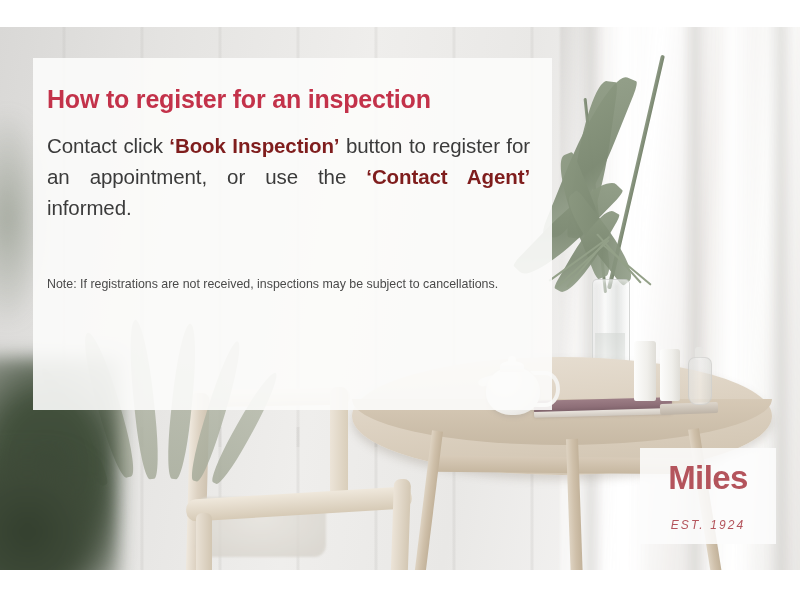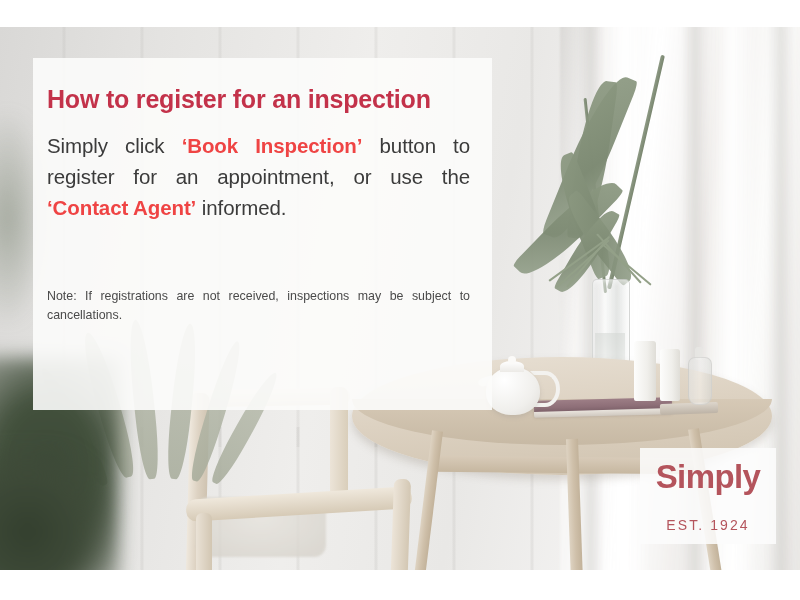--- a/index.html
+++ b/index.html
@@ -340,21 +340,21 @@
     border-radius: 50% 50% 40% 40%;
     transform-origin: bottom center;
     opacity: .85;
   }
 
   
   .card {
     position: absolute;
     left: 33px;
     top: 58px;
-    width: 459px;
+    width: 519px;
     height: 352px;
     background: rgba(252,252,251,0.90);
     box-sizing: border-box;
     padding: 26px 22px 0 14px;
   }
 
   .headline {
     margin: 0 0 16px 0;
     font-size: 25px;
     font-weight: 700;
@@ -365,26 +365,26 @@
 
   .body-para {
     margin: 0;
     font-size: 20.5px;
     line-height: 1.52;
     color: #3b3b3b;
     text-align: justify;
     font-weight: 300;
     letter-spacing: -0.1px;
   }
-  .body-para .em { font-weight: 700; color: #ef4444; }
+  .body-para .em { font-weight: 700; color: #7f1d1d; }
 
   .para-gap { height: 26px; }
 
   .note {
-    margin: 38px 0 0 0;
+    margin: 26px 0 0 0;
     font-size: 12.4px;
     line-height: 1.5;
     color: #4a4a4a;
     text-align: justify;
     font-weight: 400;
   }
 
   
   .logo-box {
     position: absolute;
@@ -400,24 +400,25 @@
   }
   .logo-word {
     font-size: 33px;
     font-weight: 700;
     color: #b4545c;
     letter-spacing: -0.6px;
     line-height: 1;
   }
   .logo-est {
     margin-top: 24px;
-    font-size: 14px;
+    font-size: 12px;
     font-weight: 400;
     color: #b4545c;
     letter-spacing: 2.1px;
+    font-style: italic;
   }
 
   
   .band-top {
     position: absolute;
     left: 0; top: 0;
     width: 800px; height: 27px;
     background: #ffffff;
   }
   .band-bottom {
@@ -499,28 +500,28 @@
     <div class="dried-palm" style="left:206px; top:330px; width:17px; height:126px; transform:rotate(29deg);"></div>
 
     <div class="fg-foliage3"></div>
     <div class="fg-foliage"></div>
     <div class="fg-foliage2"></div>
   </div>
 
   <div class="card">
     <h1 class="headline">How to register for an inspection</h1>
 
-    <p class="body-para"><span>Simply click </span><span class="em">‘Book Inspection’</span><span> button to register for an appointment, or use the </span><span class="em">‘Contact Agent’</span><span> informed.</span></p>
+    <p class="body-para"><span>Contact click </span><span class="em">‘Book Inspection’</span><span> button to register for an appointment, or use the </span><span class="em">‘Contact Agent’</span><span> informed.</span></p>
 
     <div class="para-gap"></div>
 
 
     <p class="note">Note: If registrations are not received, inspections may be subject to cancellations.</p>
   </div>
 
   <div class="logo-box">
-    <div class="logo-word">Simply</div>
+    <div class="logo-word">Miles</div>
     <div class="logo-est">EST. 1924</div>
   </div>
 
   <div class="band-top"></div>
   <div class="band-bottom"></div>
 </div>
 
 </body></html>

